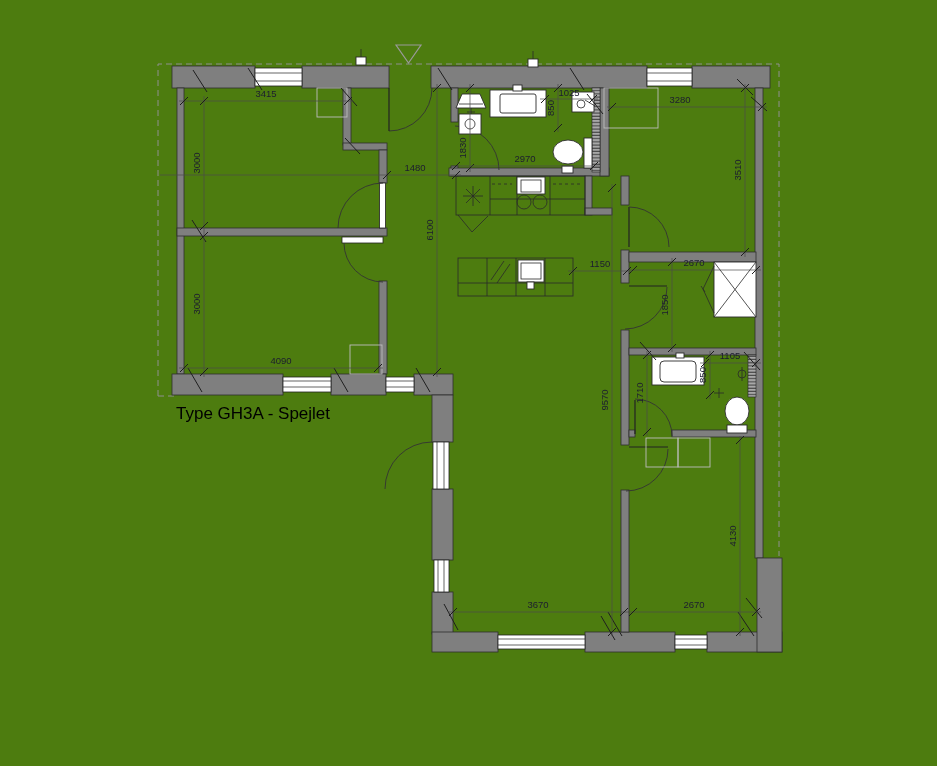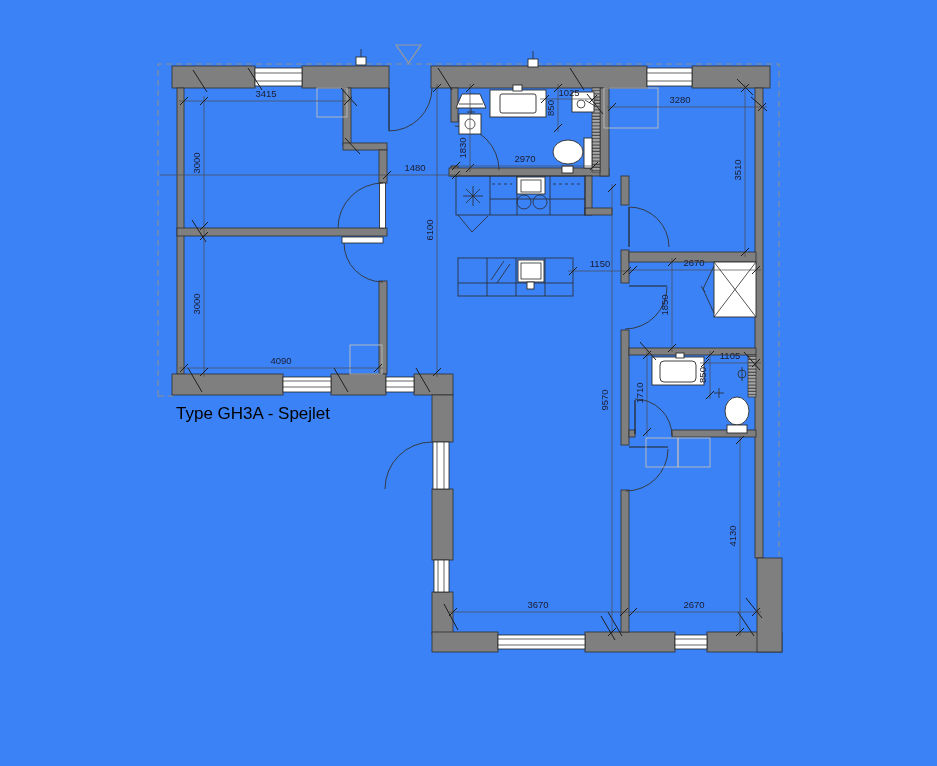--- a/index.html
+++ b/index.html
@@ -1,20 +1,20 @@
 <!DOCTYPE html>
 <html style="--wall: #7f7f7f; --dim_line: #4a4a4a; --dim_text: #1c1c30; --hint: #bdbdbd; --dash: #8f8f8f;"><head>
 <meta charset="utf-8">
 <style>
   :root{
     --wall:#7f7f7f; --line:#262626; --dim_line:#4a4a4a; --dim_text:#1c1c30;
     --hint:#bdbdbd; --dash:#8f8f8f;
   }
   html,body{margin:0;padding:0;background:#ffffff;}
-  .canvas{width:937px;height:766px;position:relative;background:#3b82f6;overflow:hidden;}
+  .canvas{width:937px;height:766px;position:relative;background:#4d7c0f;overflow:hidden;}
   svg{display:block;}
   .wall{fill:var(--wall);stroke:#2e2e2e;stroke-width:0.8;}
   .hatchwall{fill:url(#hatchp);stroke:#222;stroke-width:0.6;}
   .win{fill:#ffffff;stroke:#222;stroke-width:0.8;}
   .winline{stroke:#222;stroke-width:0.7;fill:none;}
   .door{stroke:#333;stroke-width:0.9;fill:none;}
   .leaf{fill:#ffffff;stroke:#222;stroke-width:0.8;}
   .leafln{stroke:#222;stroke-width:1.2;fill:none;}
   .fx{fill:#ffffff;stroke:#2a2a2a;stroke-width:0.9;}
   .fxl{stroke:#2a2a2a;stroke-width:0.8;fill:none;}

